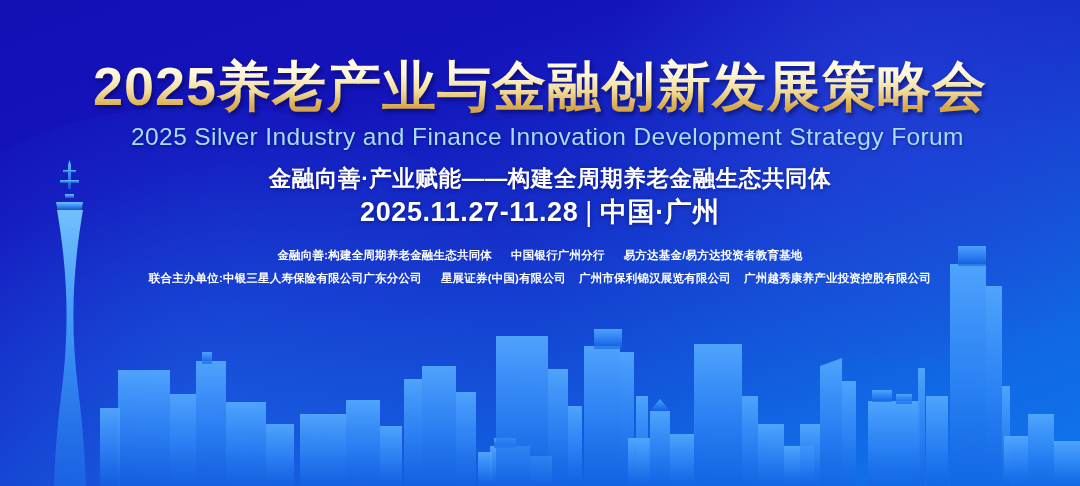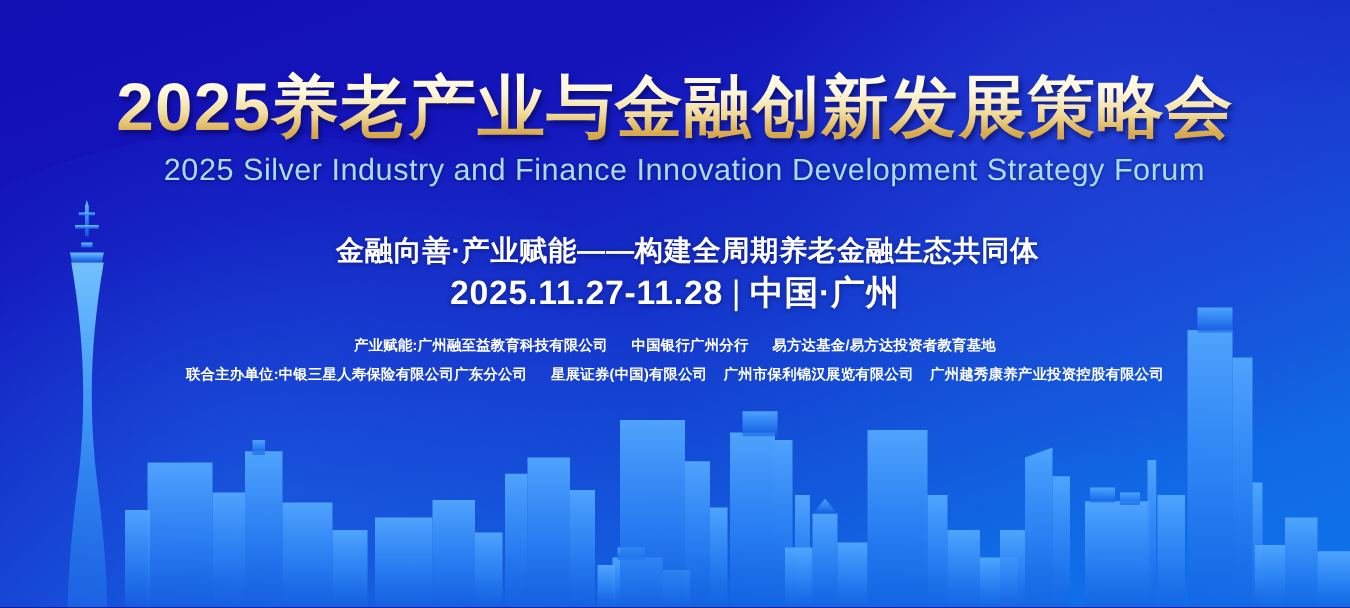--- a/index.html
+++ b/index.html
@@ -64,21 +64,21 @@
   .en-title {
     margin-top: 8px;
     font-size: 24.5px;
     font-weight: normal;
     letter-spacing: 0.4px;
     color: #a8dcf7;
     text-shadow: 0 1px 3px rgba(3,3,60,0.5);
     padding-left: 15px;
   }
   .slogan {
-    margin-top: 34px;
+    margin-top: 12px;
     font-size: 22.5px;
     font-weight: bold;
     letter-spacing: 0.6px;
     color: #ffffff;
     text-shadow: 0 1px 4px rgba(3,3,60,0.45);
     padding-left: 20px;
   }
   .datetime {
     font-size: 27px;
     font-weight: bold;
@@ -215,21 +215,21 @@
 
     <div class="slogan">金融向善·产业赋能——构建全周期养老金融生态共同体</div>
 
     <div class="datetime">
       <span>2025.11.27-11.28</span><span class="sep">|</span><span>中国·广州</span>
     </div>
 
     <div class="orgs">
 
       <div class="org-line">
-        <span>产业赋能:</span><span>广州融至益教育科技有限公司</span><span class="gap"></span><span>中国银行广州分行</span><span class="gap"></span><span>易方达基金/易方达投资者教育基地</span>
+        <span>金融向善:</span><span>构建全周期养老金融生态共同体</span><span class="gap"></span><span>中国银行广州分行</span><span class="gap"></span><span>易方达基金/易方达投资者教育基地</span>
       </div>
 
       <div class="org-line">
         <span>联合主办单位:</span><span>中银三星人寿保险有限公司广东分公司</span><span class="gap"></span><span>星展证券(中国)有限公司</span><span class="gap-sm"></span><span>广州市保利锦汉展览有限公司</span><span class="gap-sm"></span><span>广州越秀康养产业投资控股有限公司</span>
       </div>
 
 
     </div>
   </div>
 </div>

